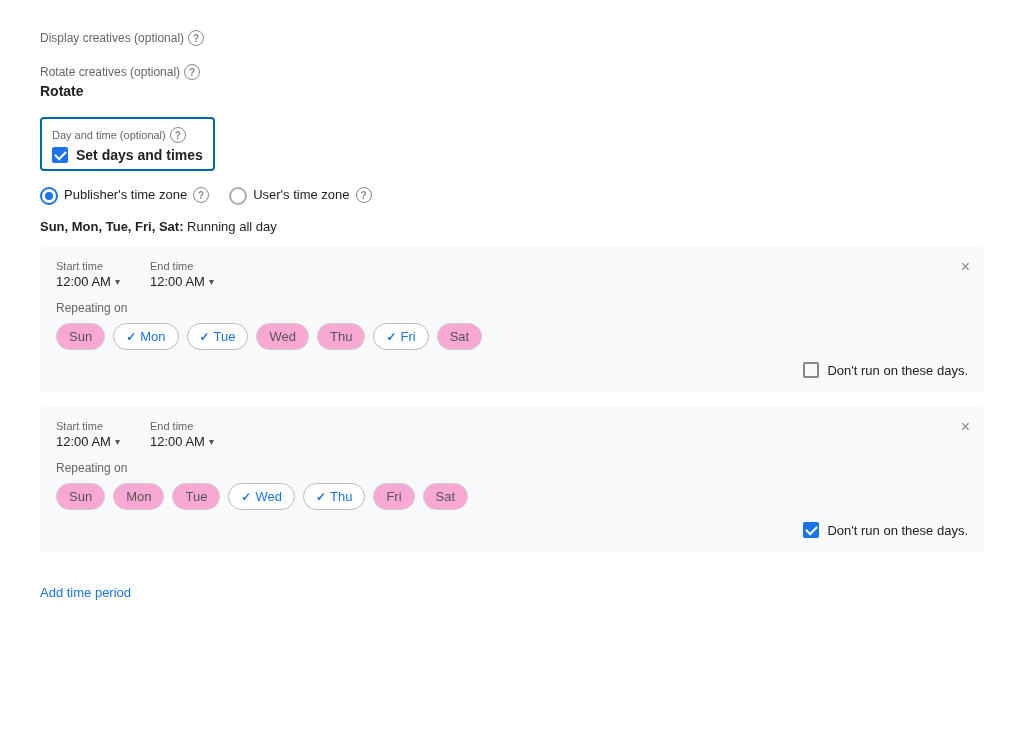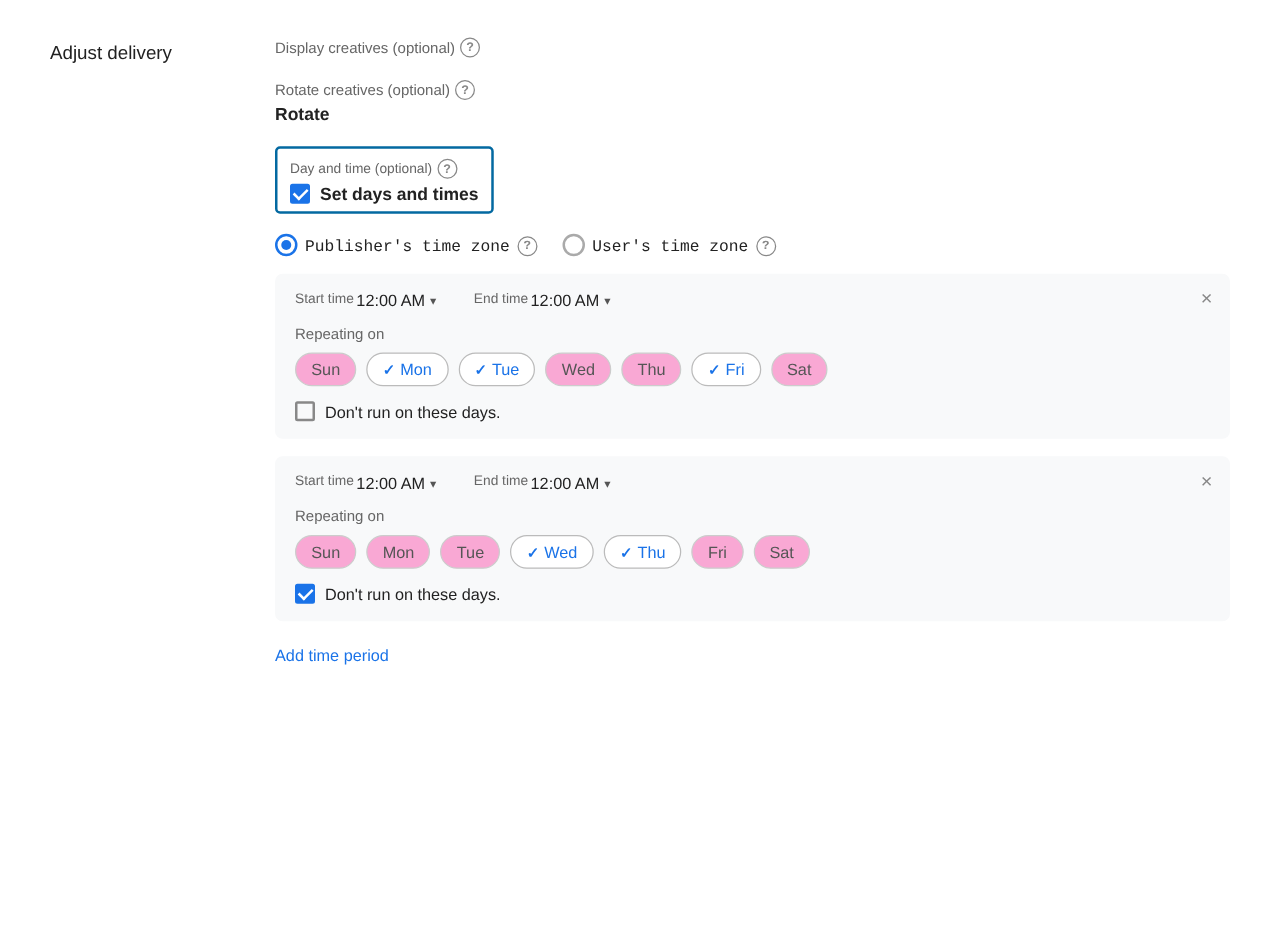--- a/index.html
+++ b/index.html
@@ -140,24 +140,23 @@
 
     .radio-row {
       display: flex;
       align-items: center;
       gap: 20px;
       margin-bottom: 14px;
     }
 
     .radio-option {
       display: flex;
-      align-items: flex-end;
+      align-items: flex-start;
       gap: 6px;
       cursor: pointer;
-      font-family: Liberation Mono, monospace;
     }
 
     .radio-filled {
       width: 18px;
       height: 18px;
       border-radius: 50%;
       border: 2px solid #1a73e8;
       display: flex;
       align-items: center;
       justify-content: center;
@@ -207,20 +206,21 @@
 
     .time-row {
       display: flex;
       align-items: center;
       gap: 30px;
       margin-bottom: 12px;
     }
 
     .time-field {
       display: flex;
+      flex-direction: column;
       gap: 2px;
     }
 
     .time-field-label {
       font-size: 11px;
       color: #666;
     }
 
     .time-selector {
       display: flex;
@@ -283,46 +283,44 @@
       color: #888;
       cursor: pointer;
       font-weight: 300;
     }
 
     .dont-run-row {
       display: flex;
       align-items: center;
       gap: 8px;
       margin-top: 12px;
+      justify-content: flex-end;
     }
 
     .dont-run-text {
       font-size: 13px;
       color: #222;
     }
 
     .add-time-btn {
       color: #1a73e8;
       font-size: 13px;
       font-weight: 500;
       cursor: pointer;
       background: none;
       border: none;
       padding: 0;
-      margin-top: 6px;
+      margin-top: 19px;
     }
   </style>
 </head>
 <body>
 
 <div class="page-container">
 
-  <div class="left-label">
-    <span>Adjust delivery</span>
-  </div>
 
   <div class="right-content">
 
     
     <div class="section">
       <div class="field-label">
         <span>Display creatives (optional)</span>
         <span class="help-icon">?</span>
       </div>
     </div>
@@ -361,20 +359,24 @@
           <span class="help-icon">?</span>
         </div>
         <div class="radio-option">
           <div class="radio-empty"></div>
           <span class="radio-text">User's time zone</span>
           <span class="help-icon">?</span>
         </div>
       </div>
 
       
+      <div class="summary-text">
+        <strong>Sun, Mon, Tue, Fri, Sat:</strong>
+        <span> </span><span>Running all day</span>
+      </div>
 
       
       <div class="time-card">
         <span class="close-btn">×</span>
 
         <div class="time-row">
           <div class="time-field">
             <span class="time-field-label">Start time</span>
             <div class="time-selector">
               <span>12:00 AM</span>

